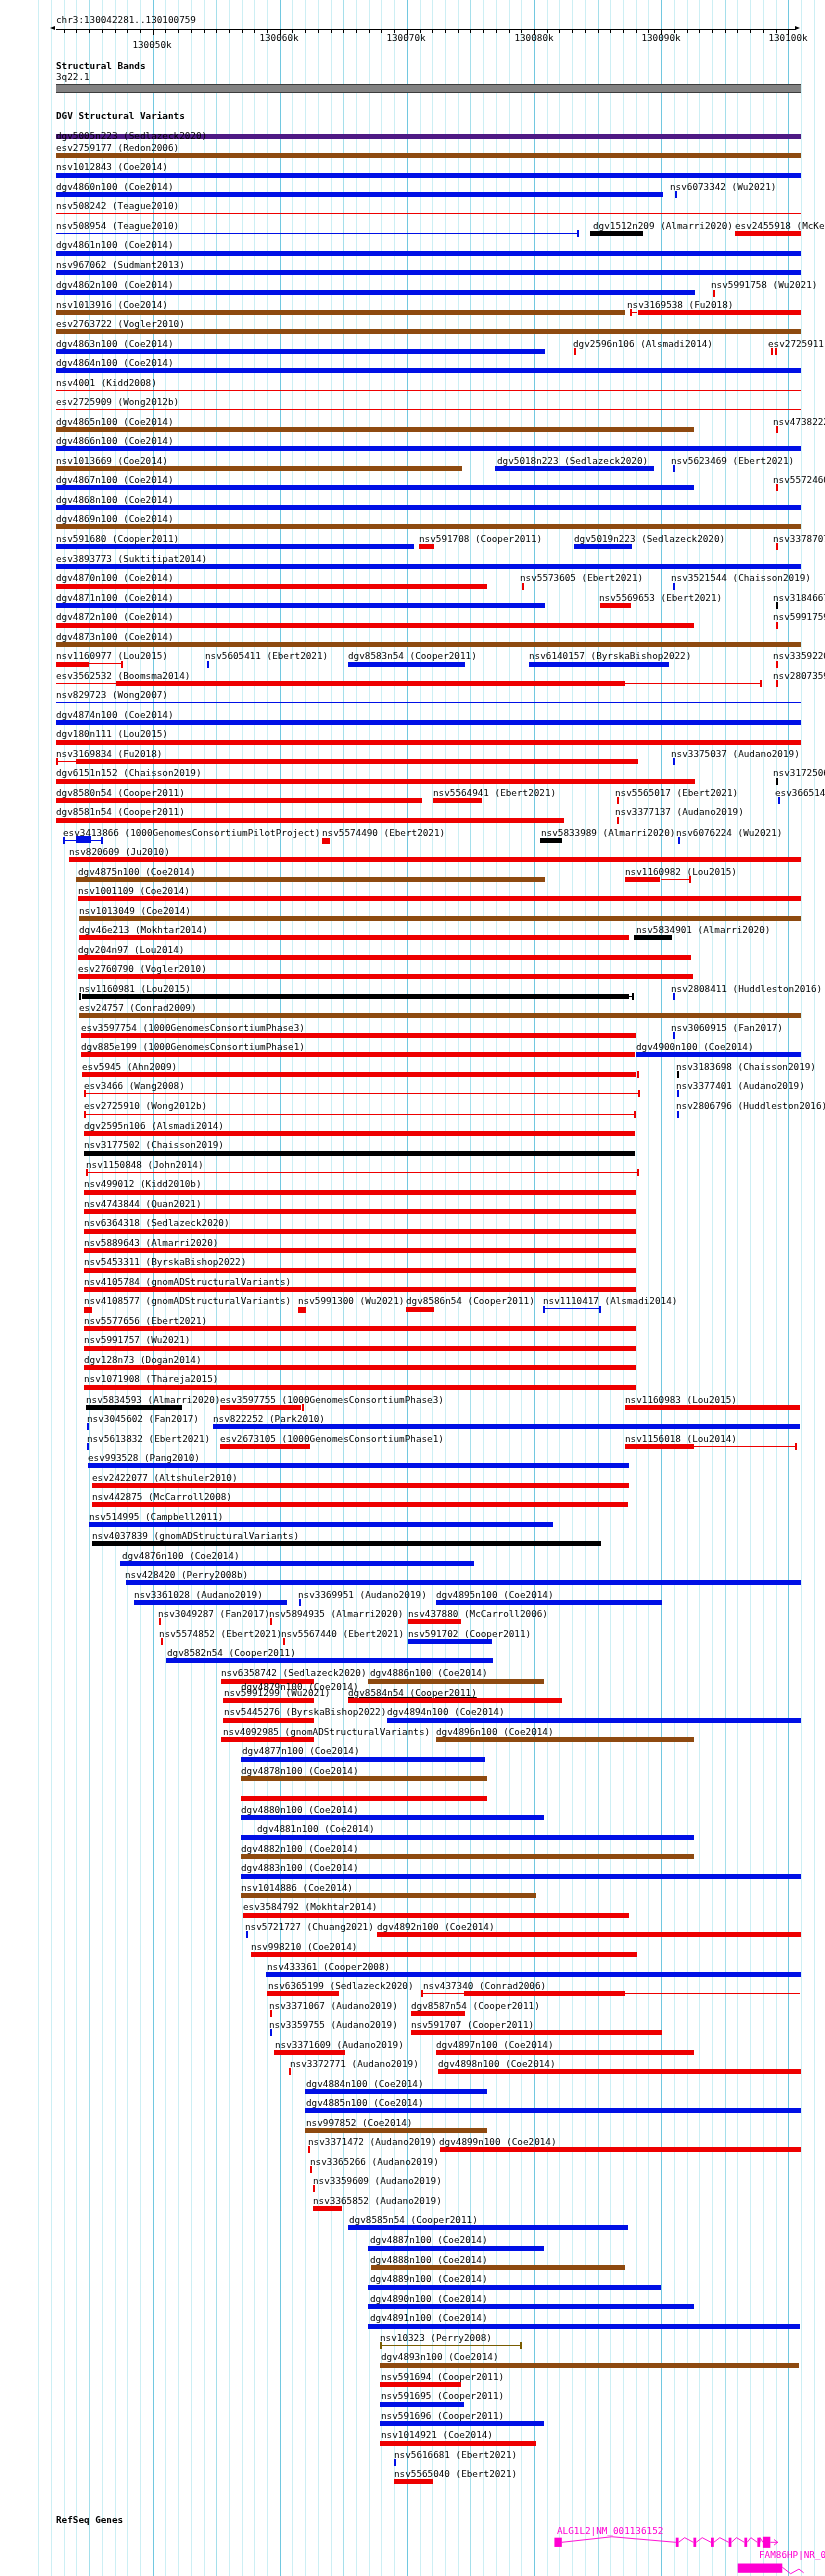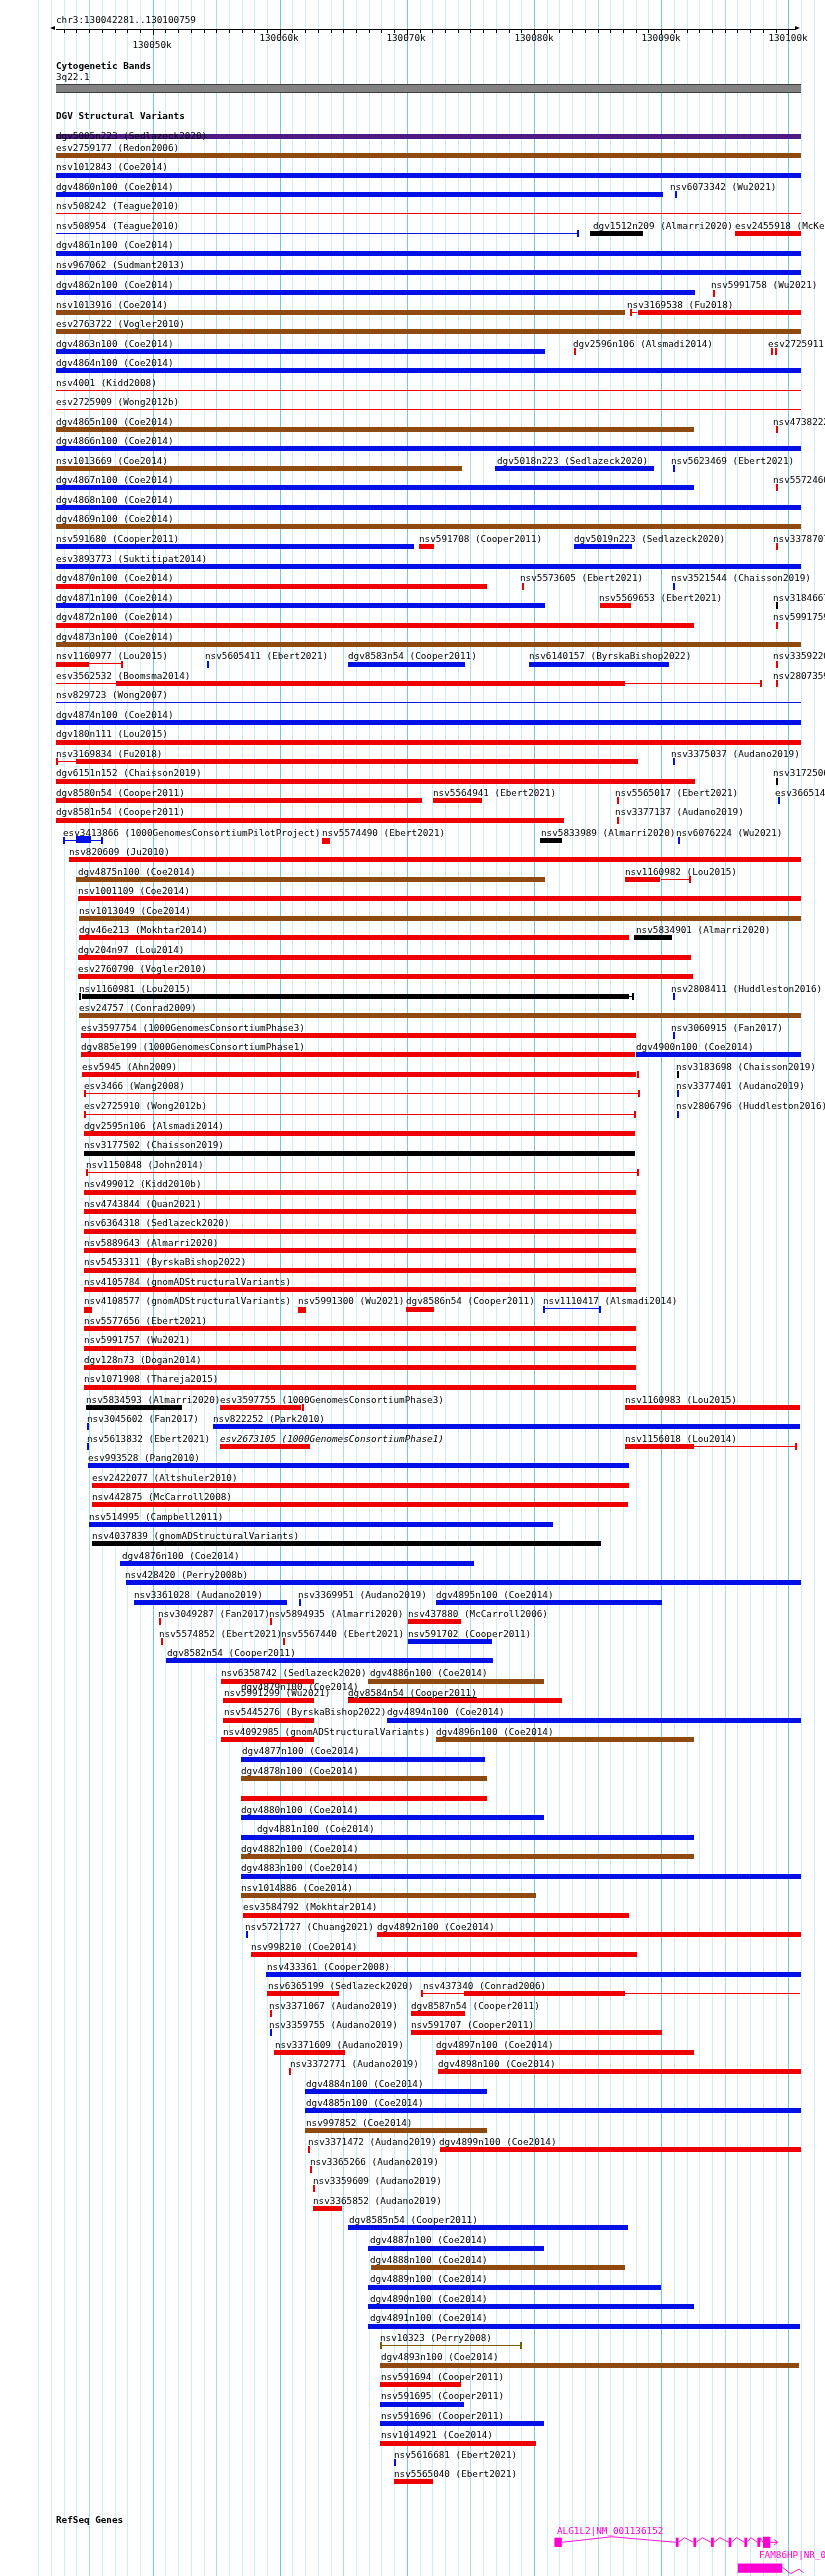--- a/index.html
+++ b/index.html
@@ -85,21 +85,21 @@
       <div class="arrow" style="left: 50px; top: 26px; border-top: 2.8px solid transparent; border-bottom: 2.8px solid transparent; border-right: 5.6px solid rgb(0, 0, 0);"></div>
       <div class="arrow" style="left: 795px; top: 26px; border-top: 2.8px solid transparent; border-bottom: 2.8px solid transparent; border-left: 5.6px solid rgb(0, 0, 0);"></div>
       <div class="rlabel" style="left: 152px; top: 40px;">130050k</div>
       <div class="rlabel" style="left: 279px; top: 33px;">130060k</div>
       <div class="rlabel" style="left: 406px; top: 33px;">130070k</div>
       <div class="rlabel" style="left: 534px; top: 33px;">130080k</div>
       <div class="rlabel" style="left: 661px; top: 33px;">130090k</div>
       <div class="rlabel" style="left: 788px; top: 33px;">130100k</div>
     </div>
 
-  <div class="txt bold" style="left:56px;top:61px;">Cytogenetic Bands</div>
+  <div class="txt bold" style="left:56px;top:61px;">Structural Bands</div>
   <div class="txt" style="left:56px;top:72px;">3q22.1</div>
   <div class="band" id="cytoband-bar" style="left: 56px; top: 84px; width: 745px; height: 6.5px; background: rgb(130, 130, 130);"></div>
 
   <div class="txt bold" style="left:56px;top:111px;">DGV Structural Variants</div>
   <div id="tracks">
       <div class="">
         <div class="txt" style="left: 56px; top: 123px; margin-top: 8px;">dgv5005n223 (Sedlazeck2020)</div>
         <div class="bar" style="left: 56px; top: 134px; width: 745px; height: 4.6px; background: rgb(78, 26, 132);"></div>
       </div>
       <div class="">
@@ -485,21 +485,21 @@
       </div>
       <div class="">
         <div class="txt" style="left: 87px; top: 1414px; text-align: center;">nsv3045602 (Fan2017)</div>
         <div class="tick" style="left: 87px; top: 1423px; width: 1.9px; height: 6.5px; background: rgb(0, 16, 230);"></div>
         <div class="txt" style="left: 213px; top: 1414px;">nsv822252 (Park2010)</div>
         <div class="bar" style="left: 213px; top: 1424px; width: 587px; height: 4.6px; background: rgb(0, 16, 230);"></div>
       </div>
       <div class="">
         <div class="txt" style="left: 87px; top: 1434px;">nsv5613832 (Ebert2021)</div>
         <div class="tick" style="left: 87px; top: 1443px; width: 1.9px; height: 6.5px; background: rgb(0, 16, 230);"></div>
-        <div class="txt" style="left: 220px; top: 1434px; font-style: italic;">esv2673105 (1000GenomesConsortiumPhase1)</div>
+        <div class="txt" style="left: 220px; top: 1434px;">esv2673105 (1000GenomesConsortiumPhase1)</div>
         <div class="bar" style="left: 220px; top: 1444px; width: 90px; height: 4.6px; background: rgb(238, 0, 0);"></div>
         <div class="txt" style="left: 625px; top: 1434px;">nsv1156018 (Lou2014)</div>
         <div class="bar" style="left: 625px; top: 1444px; width: 69px; height: 4.6px; background: rgb(238, 0, 0);"></div>
         <div class="thin" style="left: 694px; top: 1446px; width: 102px; height: 0.9px; background: rgb(238, 0, 0);"></div>
         <div class="tick" style="left: 795px; top: 1443px; width: 1.9px; height: 6.5px; background: rgb(238, 0, 0);"></div>
       </div>
       <div class="">
         <div class="txt" style="left: 88px; top: 1453px;">esv993528 (Pang2010)</div>
         <div class="bar" style="left: 88px; top: 1463px; width: 541px; height: 4.6px; background: rgb(0, 16, 230);"></div>
       </div>

